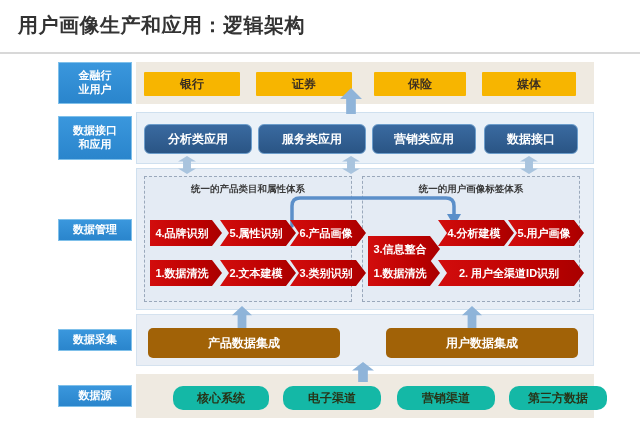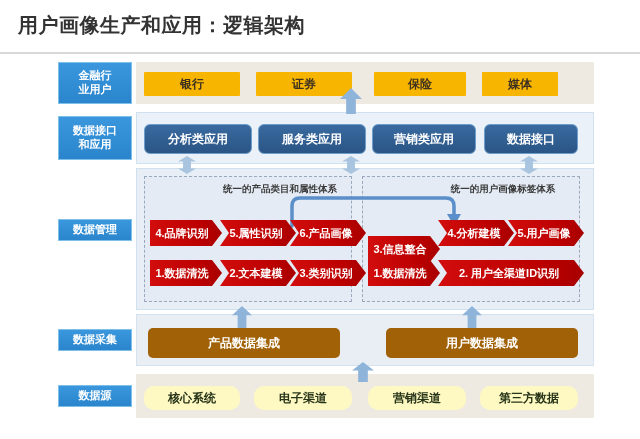--- a/index.html
+++ b/index.html
@@ -110,24 +110,25 @@
   }
   .pill-blue {
     background: #2f5c8f;
     background: linear-gradient(#3a6aa0, #2a5585);
     color: #ffffff;
     height: 30px;
     border-radius: 6px;
     border: 1px solid #6c9dcb;
   }
   .pill-green {
-    background: #fef9c3;
+    background: #14b8a6;
     color: #273418;
     height: 24px;
     border-radius: 10px;
+    margin-left: 29px;
   }
   .pill-gray {
     background: #a16207;
     color: #ffffff;
     height: 30px;
     border-radius: 5px;
     font-size: 12px;
   }
 
   
@@ -137,21 +138,20 @@
     border: 1px dashed #9aa8bb;
     background: #e4ebf4;
   }
   .sub-panel-title {
     position: absolute;
     font-size: 9.5px;
     font-weight: bold;
     color: #3b3b3b;
     text-align: center;
     white-space: nowrap;
-    padding-left: 32px;
   }
 
   
   .chev {
     position: absolute;
     height: 26px;
     background: #c00000;
     background: linear-gradient(90deg, #d20d0d 0%, #bb0000 70%, #a80000 100%);
     color: #ffffff;
     font-size: 11px;
@@ -233,21 +233,21 @@
 <div class="side-label" style="top:329px;height:22px;">
   <span>数据采集</span>
 </div>
 <div class="side-label" style="top:385px;height:22px;">
   <span>数据源</span>
 </div>
 
 <div class="pill pill-orange" style="left:144px;top:72px;width:96px;">银行</div>
 <div class="pill pill-orange" style="left:256px;top:72px;width:96px;">证券</div>
 <div class="pill pill-orange" style="left:374px;top:72px;width:92px;">保险</div>
-<div class="pill pill-orange" style="left:482px;top:72px;width:76px;">媒体</div>
+<div class="pill pill-orange" style="left:482px;top:72px;width:94px;">媒体</div>
 
 <div class="uparrow" style="left:340px;top:88px;width:22px;height:26px;">
     <i></i>
   </div>
 
 <div class="pill pill-blue" style="left:144px;top:124px;width:108px;">分析类应用</div>
 <div class="pill pill-blue" style="left:258px;top:124px;width:108px;">服务类应用</div>
 <div class="pill pill-blue" style="left:372px;top:124px;width:104px;">营销类应用</div>
 <div class="pill pill-blue" style="left:484px;top:124px;width:94px;">数据接口</div>
 

